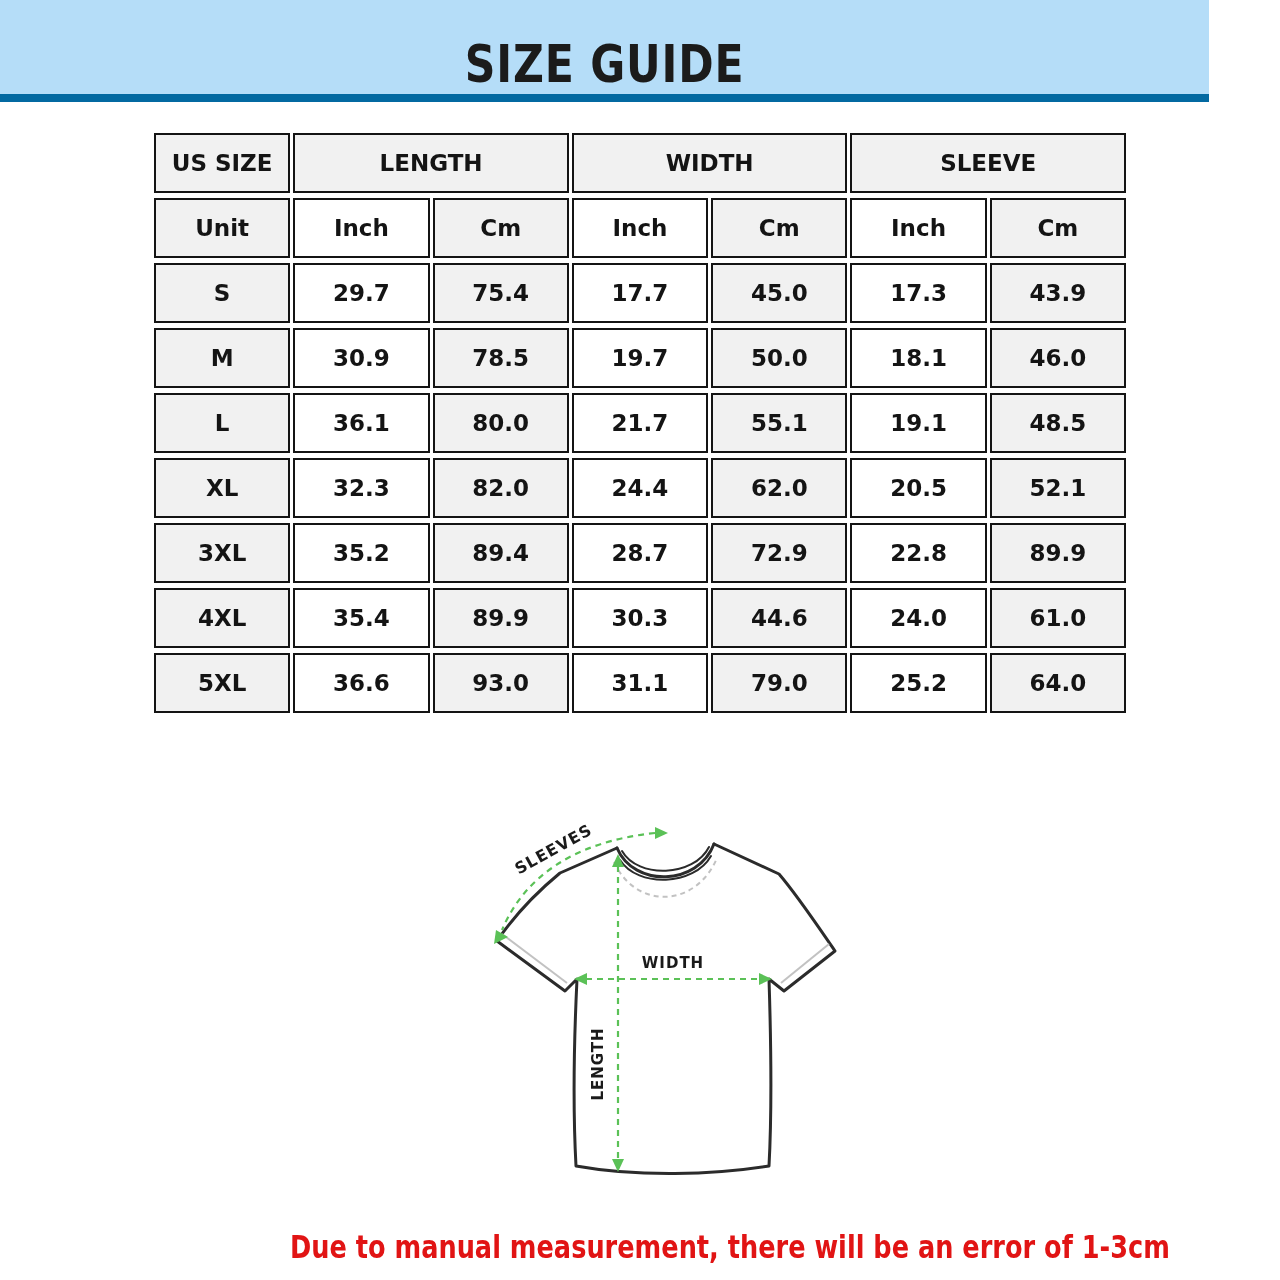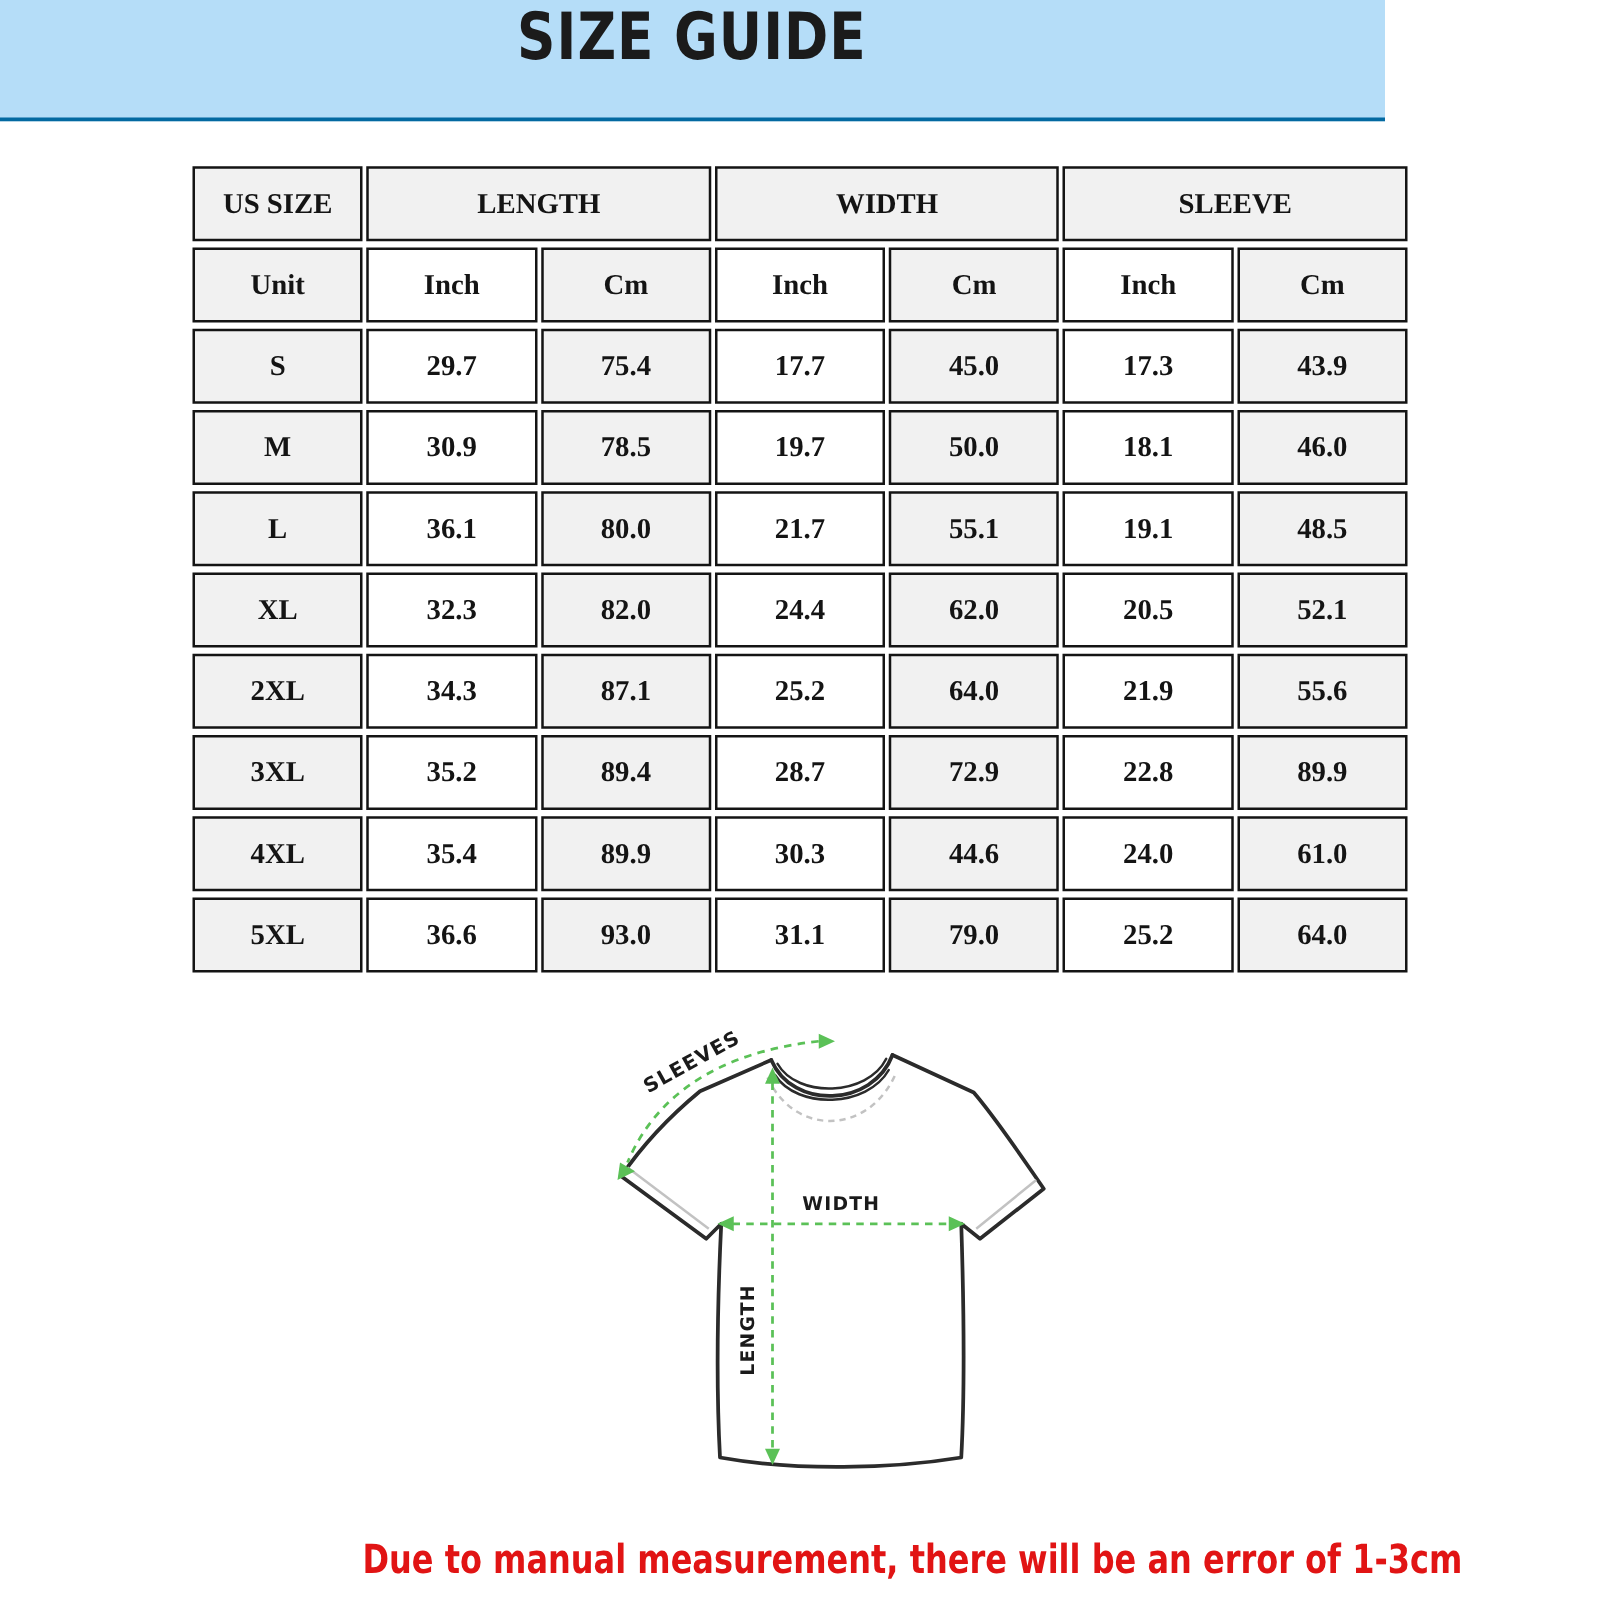--- a/index.html
+++ b/index.html
@@ -7,36 +7,36 @@
     width:1280px;height:1280px;
     background:#ffffff;
     font-family:"DejaVu Sans","Liberation Sans",sans-serif;
     position:relative;
     overflow:hidden;
   }
   .page{position:absolute;inset:0;}
 
   
   .header-band{
-    position:absolute;top:0;left:0;width:1108px;height:94px;
+    position:absolute;top:0;left:0;width:1209px;height:94px;
     background:#b5ddf8;
-    border-bottom:3px solid #0369a1;
-    display:flex;align-items:flex-start;justify-content:center;
+    border-bottom:8px solid #0369a1;
+    display:flex;align-items:flex-end;justify-content:center;
   }
   .page-title{
     font-size:52px;font-weight:800;color:#1b1b1b;
     display:inline-block;transform:scaleX(0.82);
     letter-spacing:1px;white-space:nowrap;
   }
 
   
   .table-wrap{position:absolute;left:151px;top:128px;width:978px;}
   table.size-table{
     width:100%;table-layout:fixed;
-    border-collapse:separate;border-spacing:3px 5px;font-family:Liberation Serif, serif;
+    border-collapse:separate;border-spacing:3px 5px;
   }
   table.size-table td,table.size-table th{
     border:2.5px solid #141414;
     height:56px;
     text-align:center;vertical-align:middle;
     font-size:23px;color:#141414;
     padding:0;
   }
   th{font-weight:700;}
   td{font-weight:600;}
@@ -115,29 +115,20 @@
           <tr>
             <td class="bg-gray">XL</td>
             <td class="bg-white">32.3</td>
             <td class="bg-gray">82.0</td>
             <td class="bg-white">24.4</td>
             <td class="bg-gray">62.0</td>
             <td class="bg-white">20.5</td>
             <td class="bg-gray">52.1</td>
           </tr>
           <tr>
-            <td class="bg-gray">2XL</td>
-            <td class="bg-white">34.3</td>
-            <td class="bg-gray">87.1</td>
-            <td class="bg-white">25.2</td>
-            <td class="bg-gray">64.0</td>
-            <td class="bg-white">21.9</td>
-            <td class="bg-gray">55.6</td>
-          </tr>
-          <tr>
             <td class="bg-gray">3XL</td>
             <td class="bg-white">35.2</td>
             <td class="bg-gray">89.4</td>
             <td class="bg-white">28.7</td>
             <td class="bg-gray">72.9</td>
             <td class="bg-white">22.8</td>
             <td class="bg-gray">89.9</td>
           </tr>
           <tr>
             <td class="bg-gray">4XL</td>

